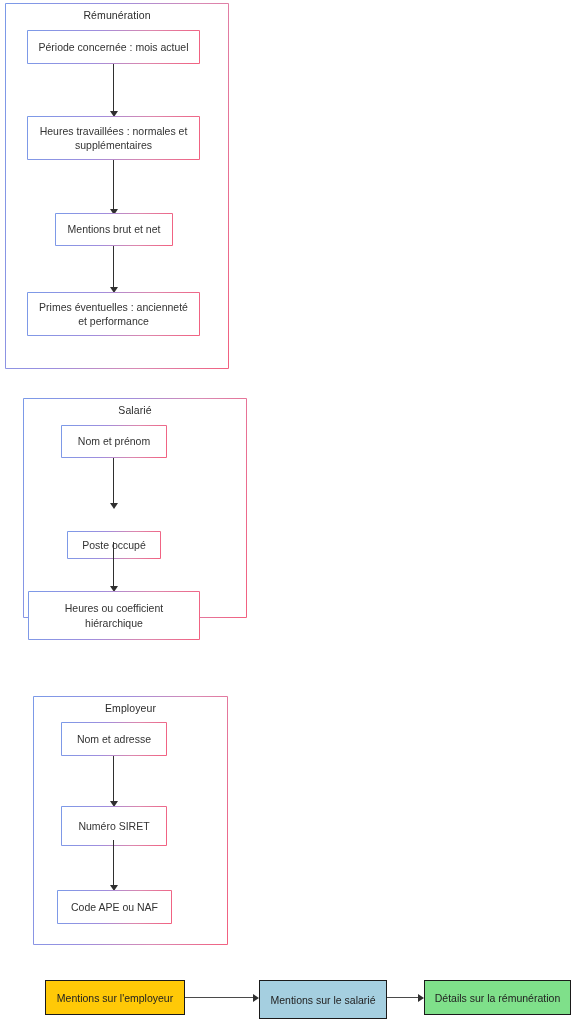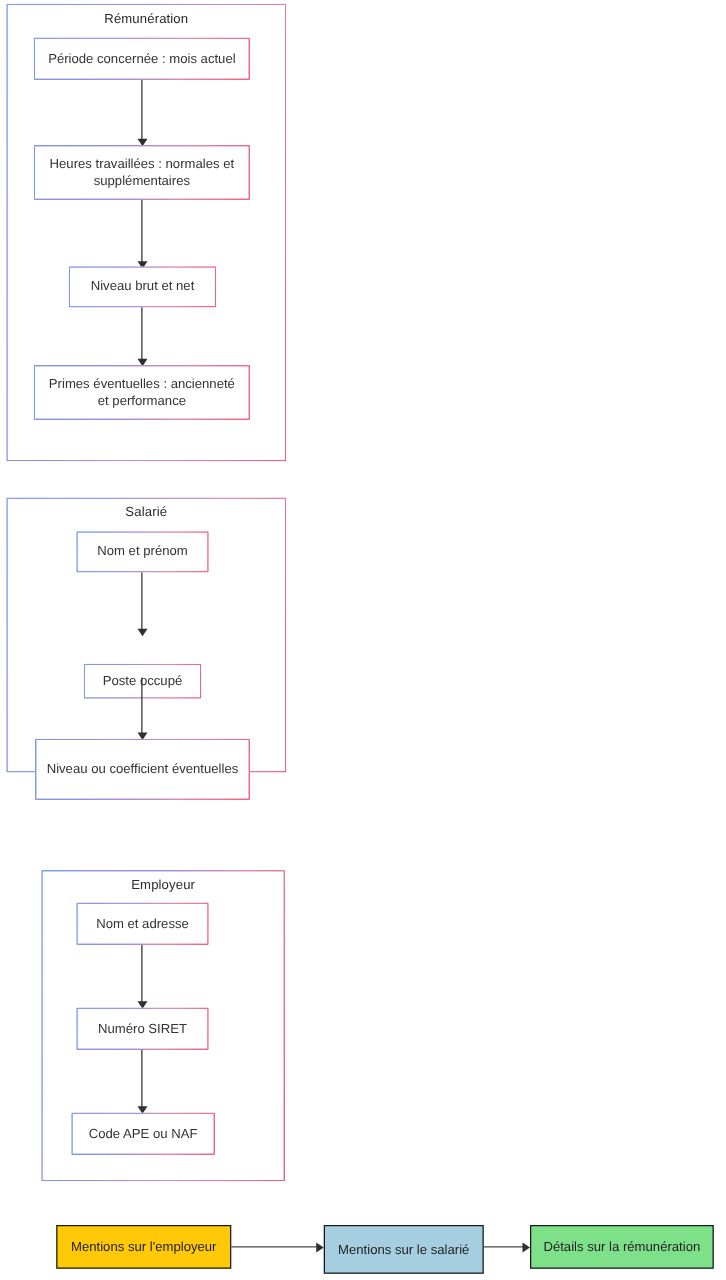--- a/index.html
+++ b/index.html
@@ -112,53 +112,53 @@
   <div class="node" style="left:27px;top:30px;width:173px;height:34px;">Période concernée : mois actuel</div>
 
   <div class="vline" style="left:113px;top:64px;height:50px;"></div>
   <div class="varrow" style="left:109.5px;top:111px;"></div>
 
   <div class="node" style="left:27px;top:116px;width:173px;height:44px;">Heures travaillées : normales et supplémentaires</div>
 
   <div class="vline" style="left:113px;top:160px;height:52px;"></div>
   <div class="varrow" style="left:109.5px;top:209px;"></div>
 
-  <div class="node" style="left:55px;top:213px;width:118px;height:33px;">Niveau brut et net</div>
+  <div class="node" style="left:55px;top:213px;width:118px;height:33px;">Mentions brut et net</div>
 
   <div class="vline" style="left:113px;top:246px;height:44px;"></div>
   <div class="varrow" style="left:109.5px;top:287px;"></div>
 
   <div class="node" style="left:27px;top:292px;width:173px;height:44px;">Primes éventuelles : ancienneté et performance</div>
 
-  <div class="group" style="left:5px;top:398px;width:224px;height:220px;">
+  <div class="group" style="left:23px;top:398px;width:224px;height:220px;">
     <div class="group-title">Salarié</div>
   </div>
 
   <div class="node" style="left:61px;top:425px;width:106px;height:33px;">Nom et prénom</div>
 
   <div class="vline" style="left:113px;top:458px;height:48px;"></div>
   <div class="varrow" style="left:109.5px;top:503px;"></div>
 
   <div class="node" style="left:67px;top:531px;width:94px;height:28px;">Poste occupé</div>
 
   <div class="vline" style="left:113px;top:542px;height:47px;"></div>
   <div class="varrow" style="left:109.5px;top:586px;"></div>
 
-  <div class="node" style="left:28px;top:591px;width:172px;height:49px;">Niveau ou coefficient éventuelles</div>
+  <div class="node" style="left:28px;top:591px;width:172px;height:49px;">Heures ou coefficient hiérarchique</div>
 
   <div class="group" style="left:33px;top:696px;width:195px;height:249px;">
     <div class="group-title">Employeur</div>
   </div>
 
   <div class="node" style="left:61px;top:722px;width:106px;height:34px;">Nom et adresse</div>
 
   <div class="vline" style="left:113px;top:756px;height:48px;"></div>
   <div class="varrow" style="left:109.5px;top:801px;"></div>
 
-  <div class="node" style="left:61px;top:806px;width:106px;height:34px;">Numéro SIRET</div>
+  <div class="node" style="left:61px;top:806px;width:106px;height:40px;">Numéro SIRET</div>
 
   <div class="vline" style="left:113px;top:840px;height:48px;"></div>
   <div class="varrow" style="left:109.5px;top:885px;"></div>
 
   <div class="node" style="left:57px;top:890px;width:115px;height:34px;">Code APE ou NAF</div>
 
   <div class="fbox" style="left:45px;top:980px;width:140px;height:35px;background:#FFC907;">Mentions sur l'employeur</div>
 
   <div class="hline" style="left:185px;top:997px;width:72px;"></div>
   <div class="harrow" style="left:253px;top:993.5px;"></div>

